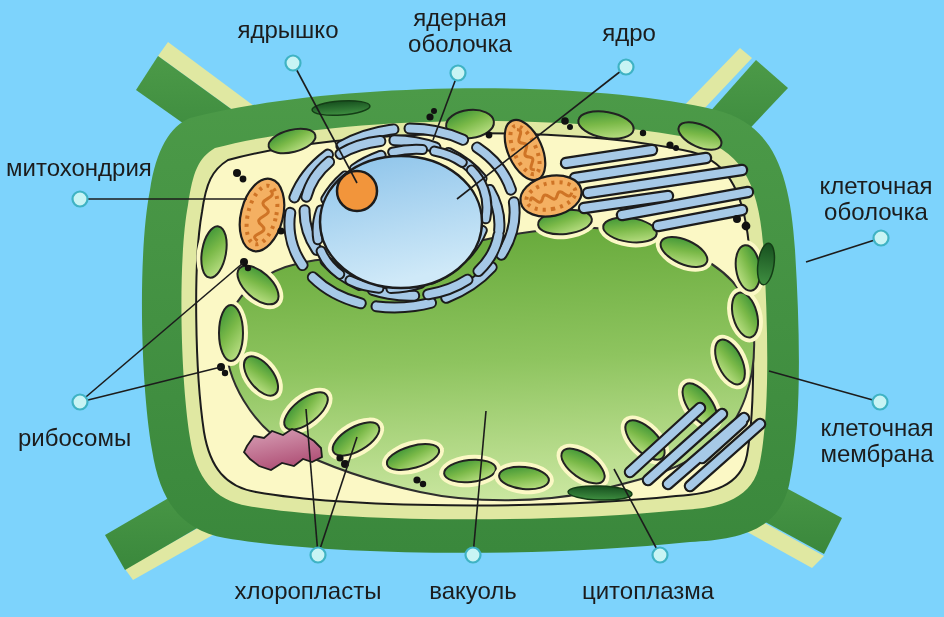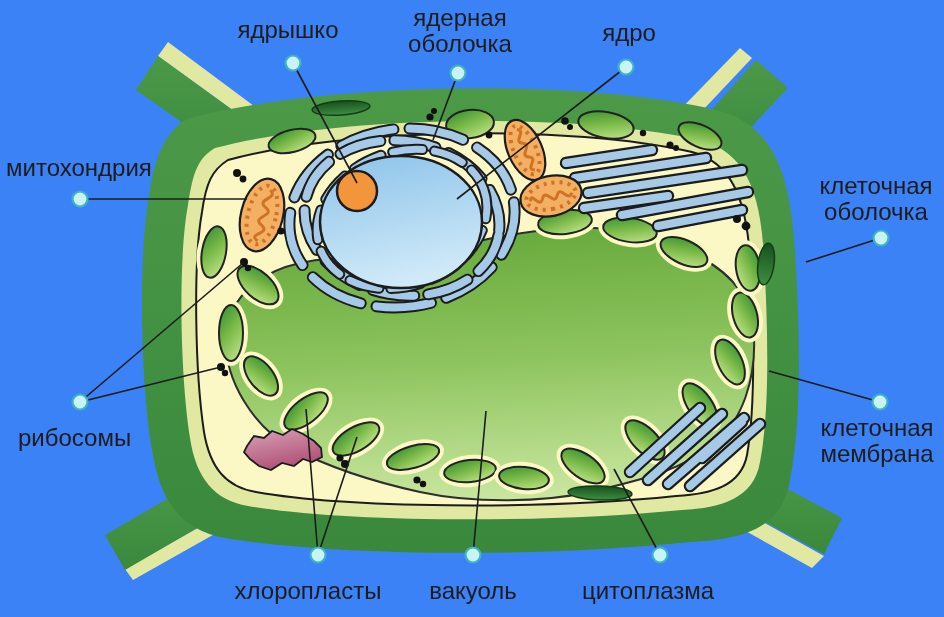--- a/index.html
+++ b/index.html
@@ -1,16 +1,16 @@
 <!DOCTYPE html>
 <html><head>
 <meta charset="utf-8">
 <style>
   html,body{margin:0;padding:0;background:#ffffff;}
-  .stage{position:relative;width:944px;height:617px;background:#3b82f6;overflow:hidden;
+  .stage{position:relative;width:944px;height:617px;background:#7dd3fc;overflow:hidden;
          font-family:"Liberation Sans", sans-serif;}
   svg{display:block;}
   text{font-family:"Liberation Sans", sans-serif;font-size:24px;fill:#1c1c1c;}
   .organelle-outline{stroke:#1c1c1c;stroke-width:2.2;}
   .leader{stroke:#1c1c1c;stroke-width:1.6;fill:none;}
   .leaderdot{fill:#c8f4f4;stroke:#3fb3c4;stroke-width:2.2;}
   .chl{stroke:#222;stroke-width:2;fill:url(#gradChloro);}
   .halo{fill:#fbf8c5;stroke:none;}
   .erdark{stroke:#1c1c1c;stroke-width:12.5;stroke-linecap:round;fill:none;}
   .erblue{stroke:#a6c9e7;stroke-width:8;stroke-linecap:round;fill:none;}

